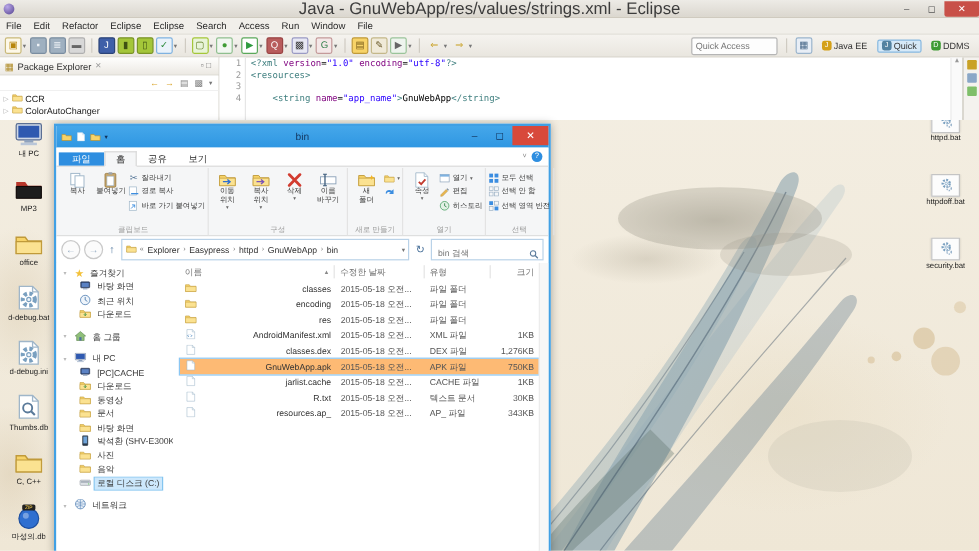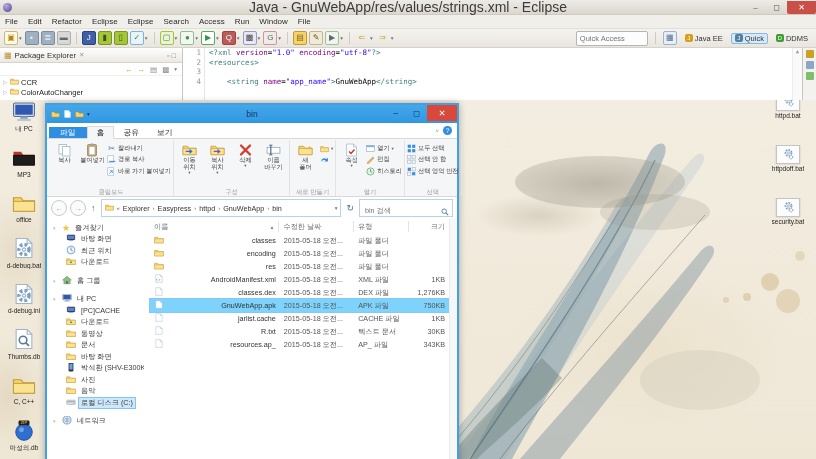--- a/index.html
+++ b/index.html
@@ -150,21 +150,21 @@
   .x-files{flex:1;display:flex;flex-direction:column;padding-left:6px;min-width:0}
   .x-cols{height:15px;display:flex;align-items:center;color:#707070;flex:none}
   .xc{padding:0 4px;height:11px;display:flex;align-items:center;font-size:7.2px}
   .xc.bl{border-left:1px solid #e4e4e4}
   .w-name{width:136px;justify-content:space-between}
   .w-date{width:74px}
   .w-type{width:52px}
   .w-size{width:36px;justify-content:flex-end}
   .sortcaret{color:#888;font-size:5px}
   .xrow{height:13px;display:flex;align-items:center;color:#333}
-  .xrow.selected{background:#7dd3fc;outline:1px solid #8ac6f2}
+  .xrow.selected{background:#fdba74;outline:1px solid #8ac6f2}
   .cell{padding:0 4px;display:flex;align-items:center;gap:3px;overflow:hidden;white-space:nowrap;font-size:7.2px}
   .cell svg{width:10px;height:9px;flex:none}
   .cell.dim{color:#555}
   .x-scroll{width:7px;background:#f7f7f7;border-left:1px solid #ececec;flex:none}
 </style>
 </head>
 <body>
 
 <svg class="wp-art" viewBox="0 0 816 459" aria-hidden="true">
   <path d="M455,459 C540,350 620,240 693,158 C700,150 708,154 702,165 C640,255 560,370 505,459 Z" fill="rgba(172,192,202,.30)"></path>

